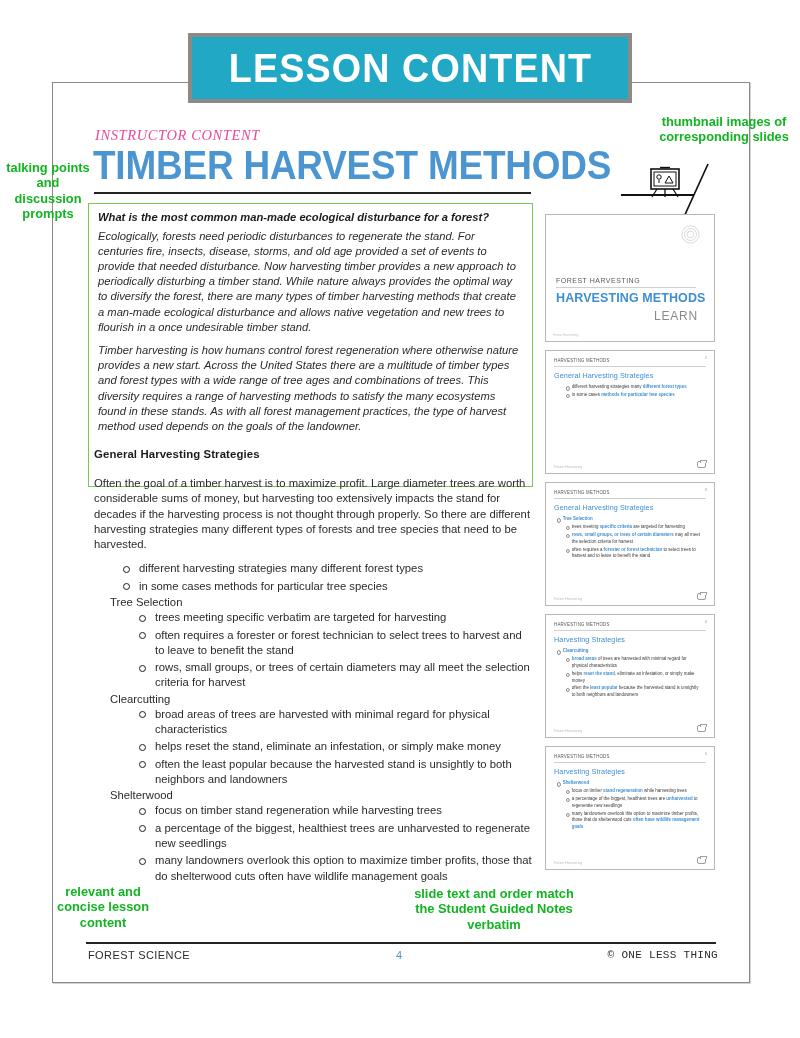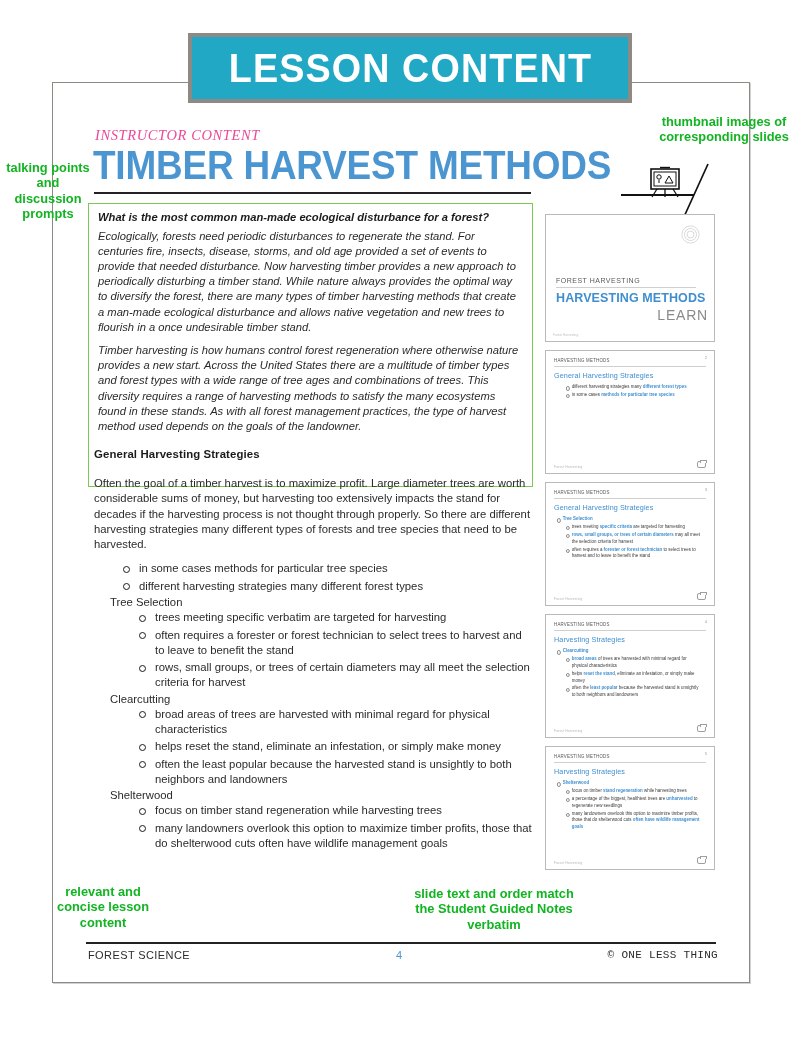--- a/index.html
+++ b/index.html
@@ -178,23 +178,23 @@
     position: absolute; left: 10px; top: 72px; width: 140px;
     height: 0.7px; background: #cfcfcf;
   }
   .slide.first .t-title {
     position: absolute; left: 10px; top: 76px;
     font-family: "Liberation Sans Narrow","Liberation Sans",sans-serif;
     font-weight: bold; font-size: 12.5px; color: #3f8fd0;
     letter-spacing: 0.1px;
   }
   .slide.first .t-learn {
-    position: absolute; right: 6px; bottom: 18px;
-    font-family: "Liberation Sans Narrow","Liberation Sans",sans-serif;
-    font-size: 14px; color: #8a8a8a; letter-spacing: 0.8px; margin-top: 32px;
+    position: absolute; right: 16px; bottom: 18px;
+    font-family: "Liberation Sans Narrow","Liberation Sans",sans-serif;
+    font-size: 12px; color: #8a8a8a; letter-spacing: 0.8px; margin-top: 32px;
   }
   .slide.first .t-foot {
     position: absolute; left: 7px; bottom: 4px;
     font-size: 3.2px; color: #c3c3c3;
   }
   .slide.first .t-logo {
     position: absolute; right: 14px; top: 10px;
     width: 19px; height: 19px; opacity: 0.42;
   }
 
@@ -282,39 +282,40 @@
   <div class="green-box">
     <div class="gb-q">What is the most common man-made ecological disturbance for a forest?</div>
     <div class="gb-p">Ecologically, forests need periodic disturbances to regenerate the stand. For centuries fire, insects, disease, storms, and old age provided a set of events to provide that needed disturbance. Now harvesting timber provides a new approach to periodically disturbing a timber stand. While nature always provides the optimal way to diversify the forest, there are many types of timber harvesting methods that create a man-made ecological disturbance and allows native vegetation and new trees to flourish in a once undesirable timber stand.</div>
     <div class="gb-p">Timber harvesting is how humans control forest regeneration where otherwise nature provides a new start. Across the United States there are a multitude of timber types and forest types with a wide range of tree ages and combinations of trees. This diversity requires a range of harvesting methods to satisfy the many ecosystems found in these stands. As with all forest management practices, the type of harvest method used depends on the goals of the landowner.</div>
   </div>
 
   <div class="body-area">
     <div class="sec-head">General Harvesting Strategies</div>
     <div class="para">Often the goal of a timber harvest is to maximize profit. Large diameter trees are worth considerable sums of money, but harvesting too extensively impacts the stand for decades if the harvesting process is not thought through properly. So there are different harvesting strategies many different types of forests and tree species that need to be harvested.</div>
     <ul class="bl lvl1" id="top-bullets">
+        <li>different harvesting strategies many different forest types</li>
         <li>in some cases methods for particular tree species</li>
-        <li>different harvesting strategies many different forest types</li>
       </ul>
     <div id="groups-container">
         <div class="subhead">Tree Selection</div>
         <ul class="bl lvl2">
           <li>trees meeting specific verbatim are targeted for harvesting</li>
           <li>often requires a forester or forest technician to select trees to harvest and to leave to benefit the stand</li>
           <li>rows, small groups, or trees of certain diameters may all meet the selection criteria for harvest</li>
         </ul>
         <div class="subhead">Clearcutting</div>
         <ul class="bl lvl2">
           <li>broad areas of trees are harvested with minimal regard for physical characteristics</li>
           <li>helps reset the stand, eliminate an infestation, or simply make money</li>
           <li>often the least popular because the harvested stand is unsightly to both neighbors and landowners</li>
         </ul>
         <div class="subhead">Shelterwood</div>
         <ul class="bl lvl2">
           <li>focus on timber stand regeneration while harvesting trees</li>
+          <li>a percentage of the biggest, healthiest trees are unharvested to regenerate new seedlings</li>
           <li>many landowners overlook this option to maximize timber profits, those that do shelterwood cuts often have wildlife management goals</li>
         </ul>
       </div>
   </div>
 
   <div class="thumbs">
 
     <div class="slide first">
       <div class="t-logo">
         <svg width="19" height="19" viewBox="0 0 19 19">

